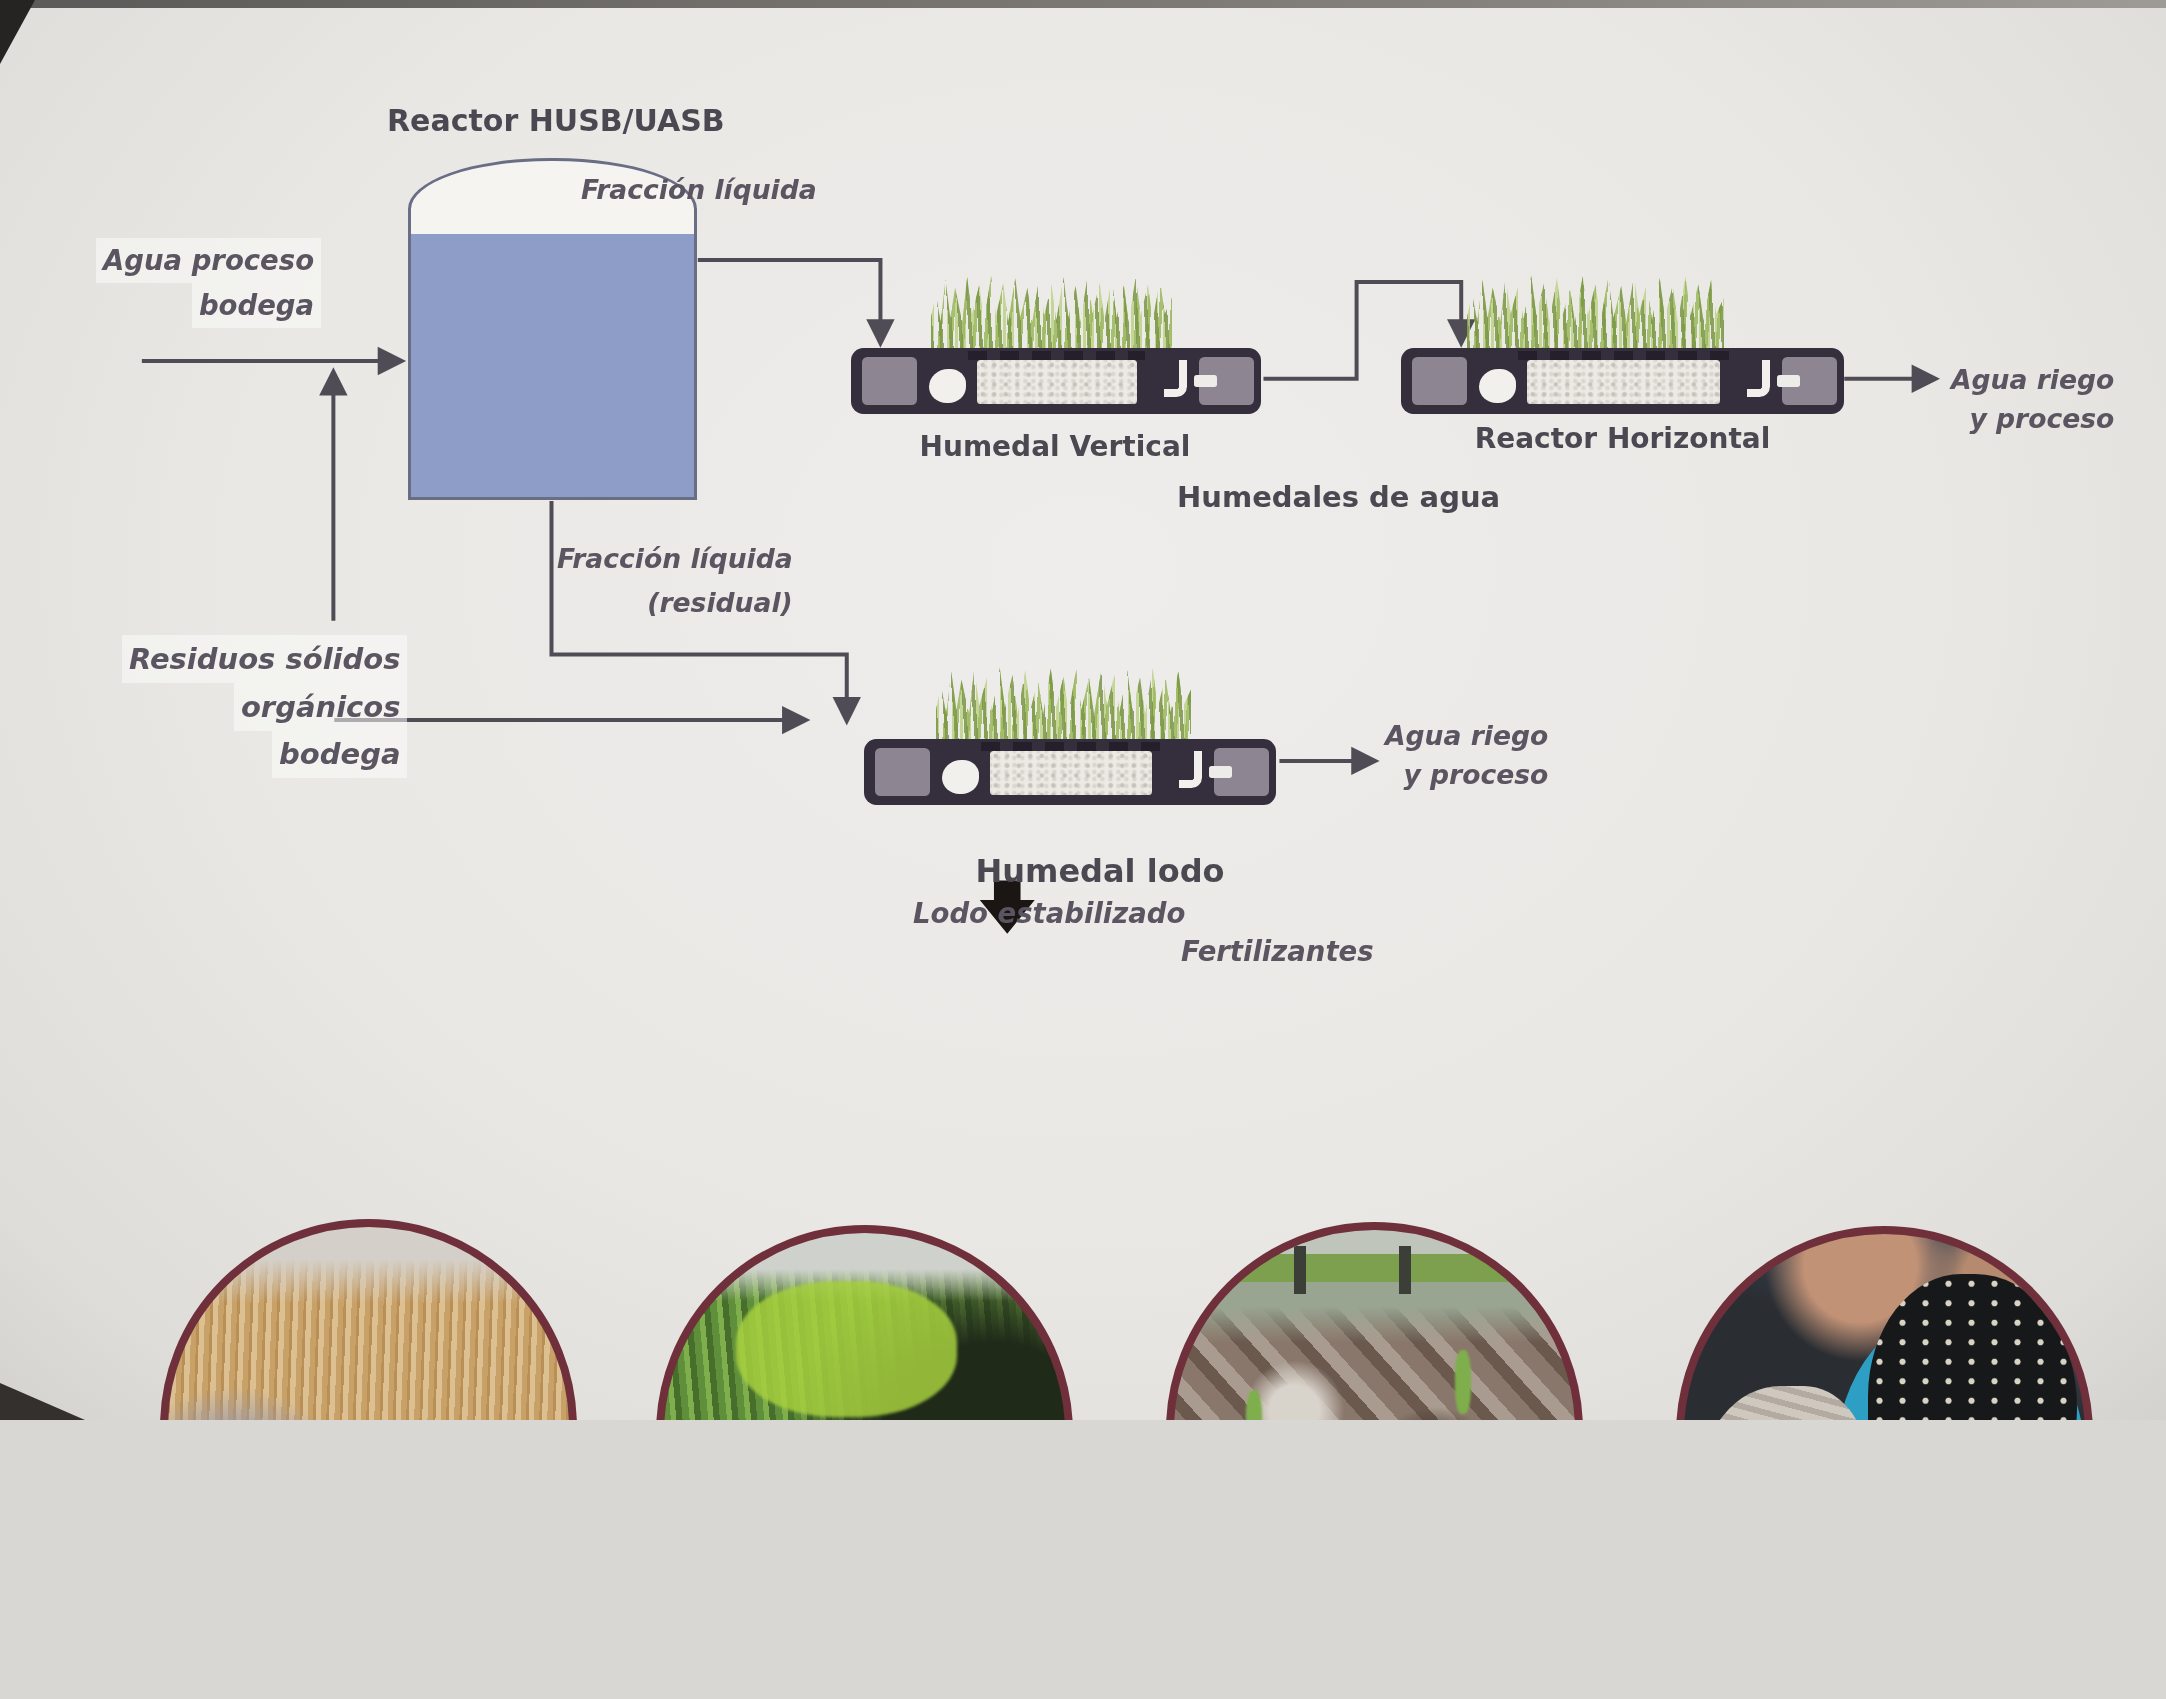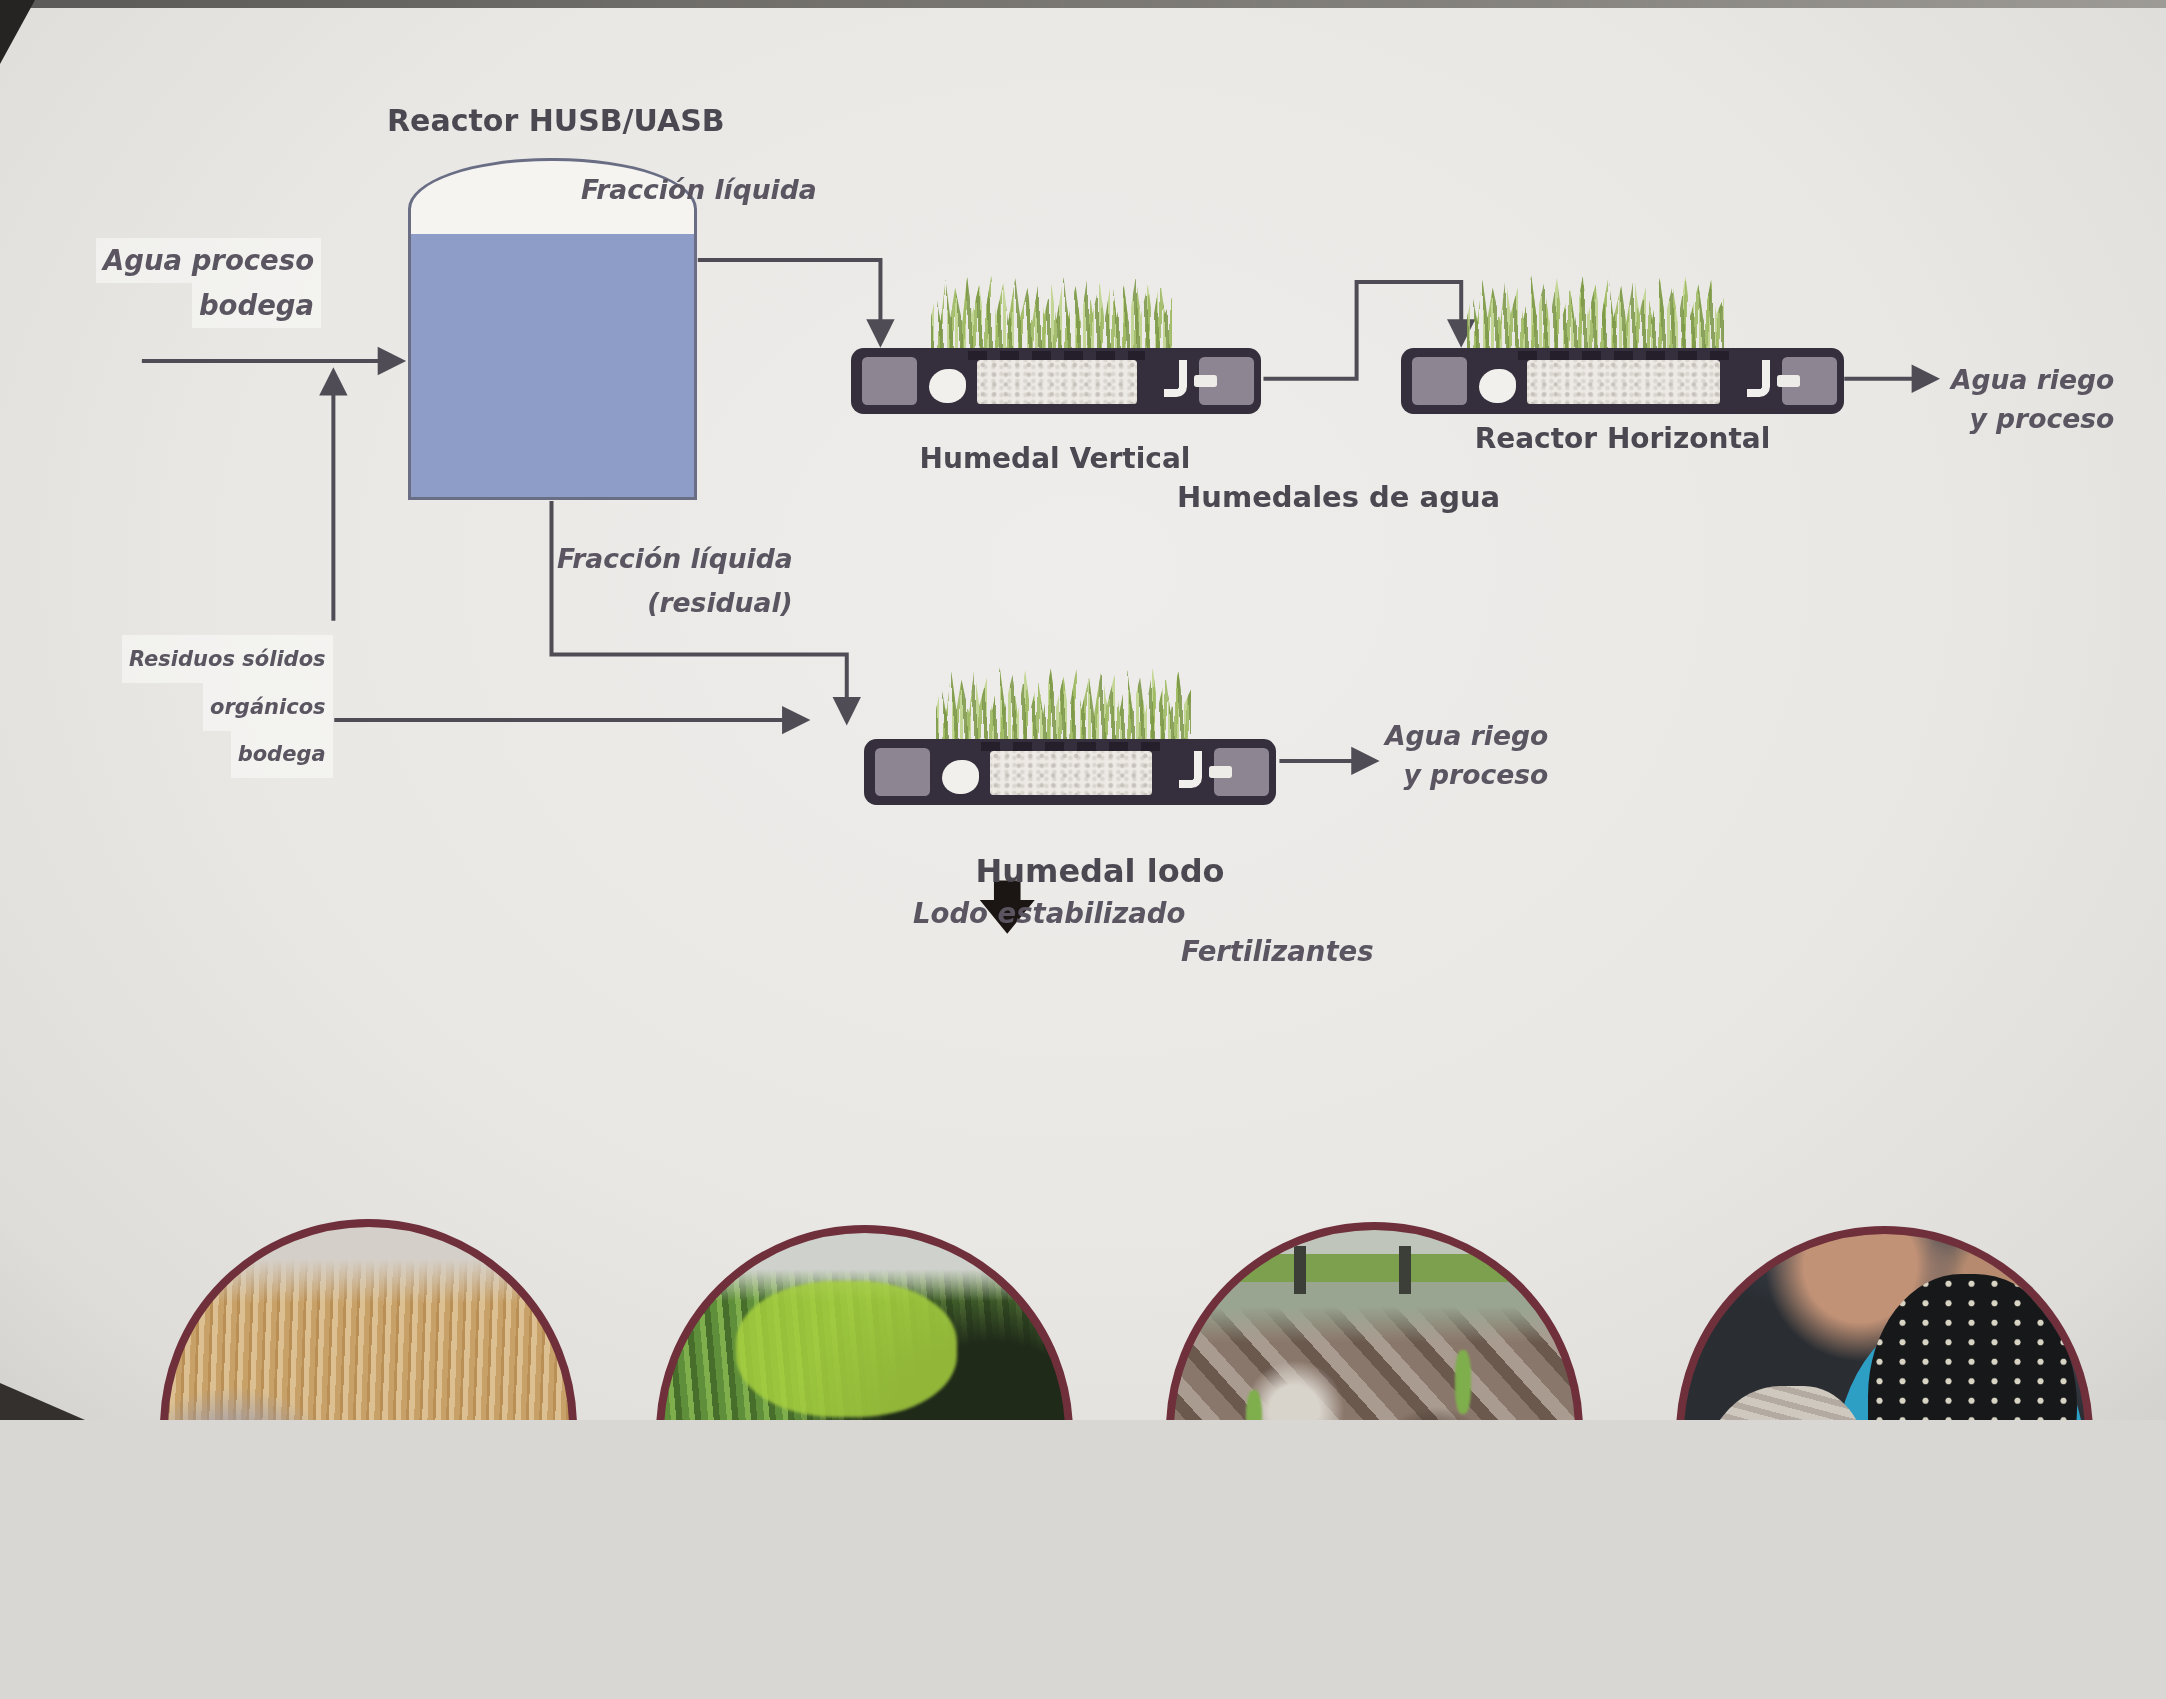--- a/index.html
+++ b/index.html
@@ -172,37 +172,37 @@
 
   <div class="lbl bd" style="left:387px;top:103px;font-size:30px;">Reactor HUSB/UASB</div>
 
   <div class="lbl it" style="left:581px;top:174px;font-size:26.6px;">Fracción líquida</div>
 
   <div class="lbl it" style="left:96px;top:238px;font-size:27.5px;line-height:43px;">
     <span class="hl">Agua proceso</span><br>
     <span class="hl">bodega</span>
   </div>
 
-  <div class="lbl bd ctr" style="left:873px;top:442px;width:364px;font-size:28px;">Humedal Vertical</div>
+  <div class="lbl bd ctr" style="left:873px;top:430px;width:364px;font-size:28px;">Humedal Vertical</div>
 
   <div class="lbl bd ctr" style="left:1432px;top:422px;width:381px;font-size:28px;">Reactor Horizontal</div>
 
   <div class="lbl it" style="left:1951px;top:360px;font-size:26.6px;line-height:39px;">
     <span>Agua riego</span><br>
     <span>y proceso</span>
   </div>
 
   <div class="lbl bd" style="left:1177px;top:480px;font-size:29px;">Humedales de agua</div>
 
   <div class="lbl it" style="left:557px;top:537px;font-size:26.6px;line-height:44px;">
     <span>Fracción líquida</span><br>
     <span>(residual)</span>
   </div>
 
-  <div class="lbl it" style="left:122px;top:635px;font-size:21px;line-height:46px;">
+  <div class="lbl it" style="left:122px;top:635px;font-size:29px;line-height:46px;">
     <span class="hl">Residuos sólidos</span><br>
     <span class="hl">orgánicos</span><br>
     <span class="hl">bodega</span>
   </div>
 
   <div class="lbl it" style="left:1385px;top:716px;font-size:26.6px;line-height:39px;">
     <span>Agua riego</span><br>
     <span>y proceso</span>
   </div>
 

